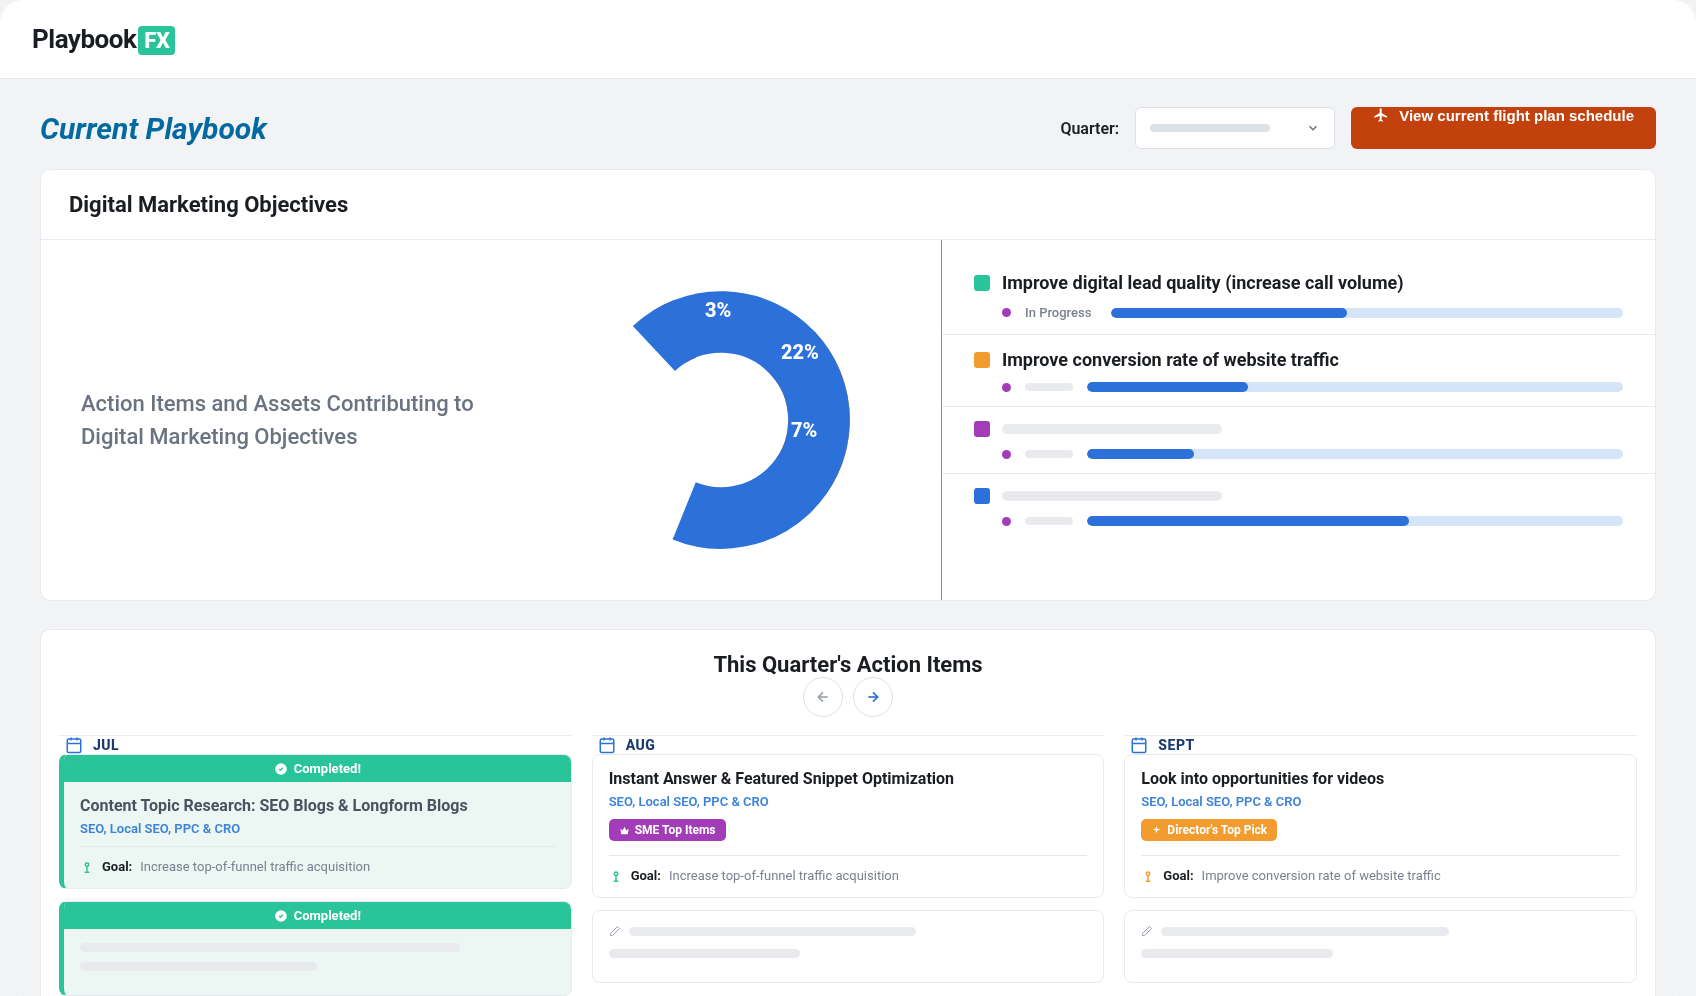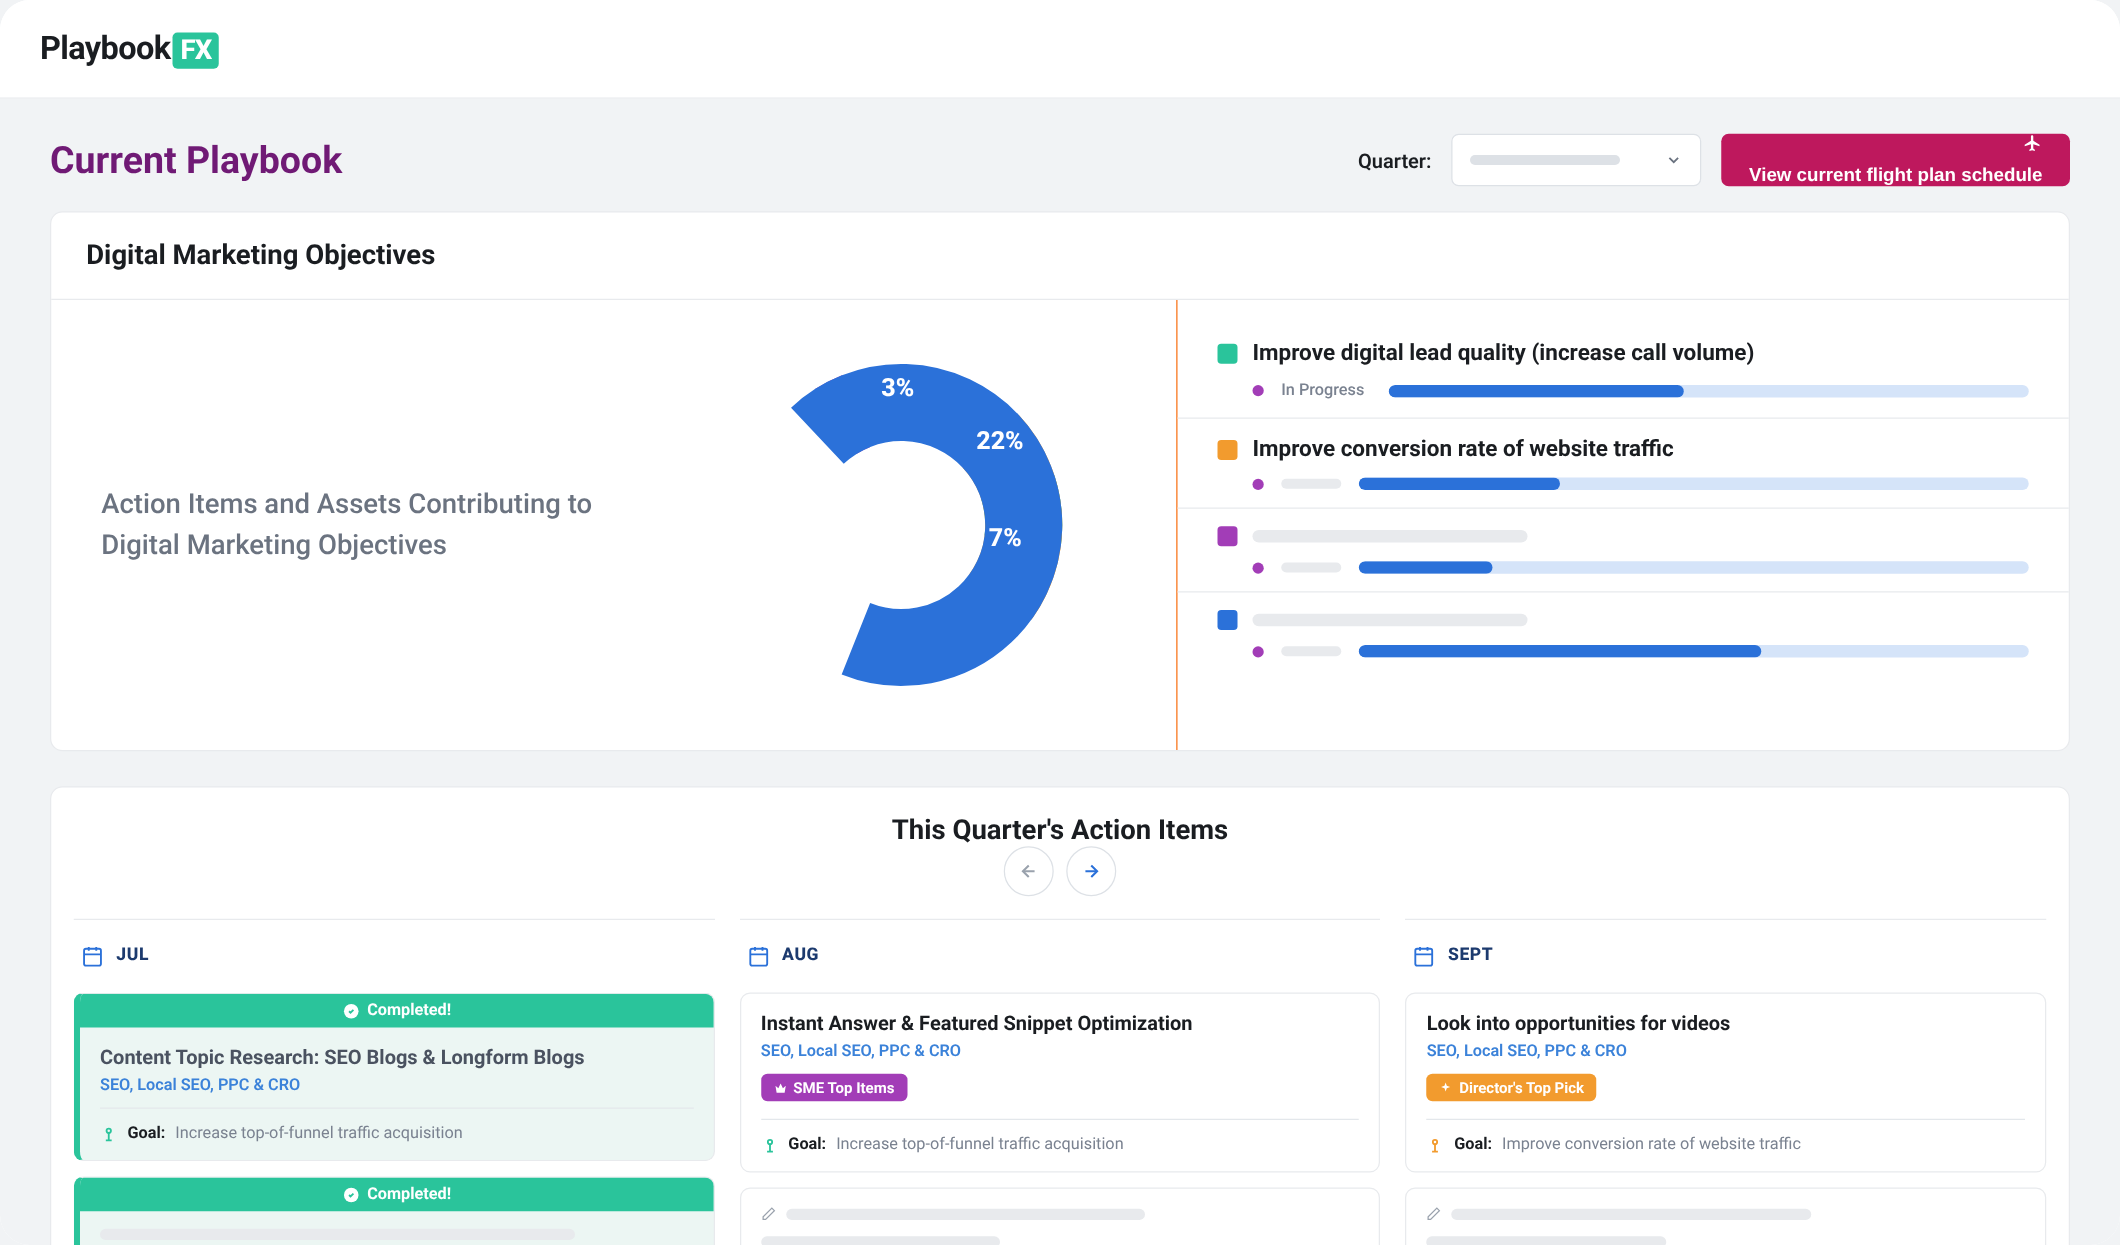--- a/index.html
+++ b/index.html
@@ -8,27 +8,27 @@
     
     
     .header { padding: 24px 32px; border-bottom: 1px solid #e8eaed; background: #fff; display: flex; align-items: center; }
     .logo { font-size: 26px; font-weight: 700; letter-spacing: -0.5px; }
     .logo-fx { background: #2ac49b; color: #fff; padding: 2px 6px; border-radius: 4px; margin-left: 2px; font-size: 22px; font-weight: 800; }
     
     .gray-bg { background: #f1f3f5; padding: 0 40px 40px 40px; }
     
     
     .title-row { display: flex; align-items: center; justify-content: space-between; padding: 28px 0 20px 0; }
-    .page-title { font-size: 30px; font-weight: 700; color: #701a75; }
+    .page-title { font-size: 30px; font-weight: 700; color: #0369a1; font-style: italic; }
     .title-actions { display: flex; align-items: center; gap: 16px; }
     .quarter-label { font-size: 16px; font-weight: 600; color: #1a1d21; }
     .quarter-select { width: 200px; height: 42px; border: 1px solid #dde1e6; border-radius: 6px; background: #fff; display: flex; align-items: center; padding: 0 14px; justify-content: space-between; cursor: pointer; }
     .quarter-select .placeholder-bar { width: 120px; height: 8px; background: #dde1e6; border-radius: 4px; }
     .chevron { width: 14px; height: 14px; }
-    .cta-button { background: #be185d; color: #fff; border: none; border-radius: 6px; padding: 0 22px; height: 42px; font-size: 15px; font-weight: 700; display: flex; align-items: flex-end; gap: 10px; cursor: pointer; flex-direction: column; }
+    .cta-button { background: #c2410c; color: #fff; border: none; border-radius: 6px; padding: 0 22px; height: 42px; font-size: 15px; font-weight: 700; display: flex; align-items: flex-start; gap: 10px; cursor: pointer; }
     .plane-icon { width: 16px; height: 16px; fill: #fff; }
     
     
     .card { background: #fff; border: 1px solid #e8eaed; border-radius: 10px; }
     .card-header { padding: 22px 28px; border-bottom: 1px solid #e8eaed; }
     .card-title { font-size: 22px; font-weight: 700; color: #1a1d21; }
     
     
     .objectives-body { display: flex; }
     .objectives-left { flex: 1.15; display: flex; align-items: center; padding: 40px; gap: 60px; }
@@ -54,21 +54,21 @@
     .action-items-card { margin-top: 28px; }
     .action-header { display: flex; align-items: center; justify-content: space-between; padding: 22px 28px 18px 28px; flex-direction: column; }
     .nav-buttons { display: flex; gap: 10px; }
     .nav-btn { width: 40px; height: 40px; border: 1px solid #dde1e6; border-radius: 50%; background: #fff; display: flex; align-items: center; justify-content: center; cursor: pointer; }
     .nav-btn svg { width: 16px; height: 16px; }
     .nav-btn.active svg { stroke: #2b71d9; }
     .nav-btn:not(.active) svg { stroke: #9aa2ad; }
     
     .months-row { display: flex; gap: 20px; padding: 0 18px 0 18px; }
     .month-col { flex: 1; }
-    .month-head { display: flex; gap: 10px; padding: 20px 6px; border-top: 1px solid #e8eaed; }
+    .month-head { display: flex; align-items: center; gap: 10px; padding: 0 6px; border-top: 1px solid #e8eaed; }
     .cal-icon { width: 18px; height: 18px; }
     .month-label { font-size: 14px; font-weight: 800; color: #1c3a6e; letter-spacing: 0.5px; }
     
     .action-card { border: 1px solid #e8eaed; border-radius: 8px; margin-bottom: 12px; overflow: hidden; }
     .action-card.completed { background: #ecf6f3; border-left: 5px solid #2ac49b; }
     .completed-banner { background: #2ac49b; color: #fff; text-align: center; padding: 6px; font-size: 13px; font-weight: 700; display: flex; align-items: center; justify-content: center; gap: 6px; }
     .check-circle { width: 14px; height: 14px; }
     .action-body { padding: 14px 16px; }
     .action-title { font-size: 16px; font-weight: 700; color: #4a5260; margin-bottom: 6px; }
     .action-title.active { color: #1a1d21; }

